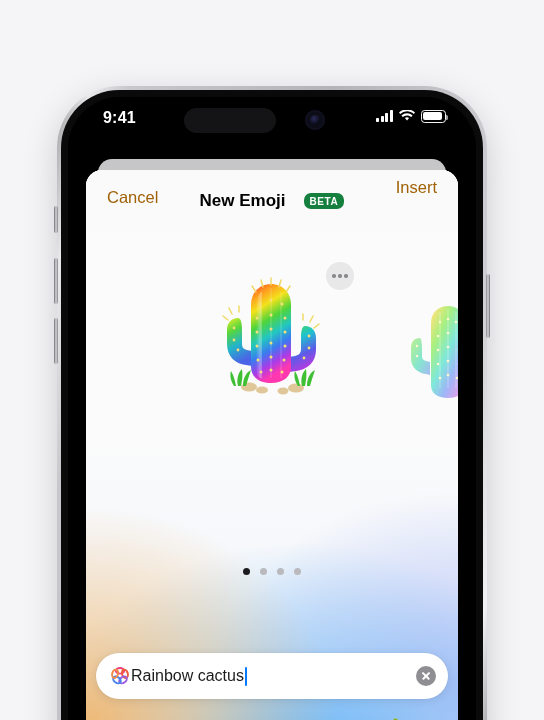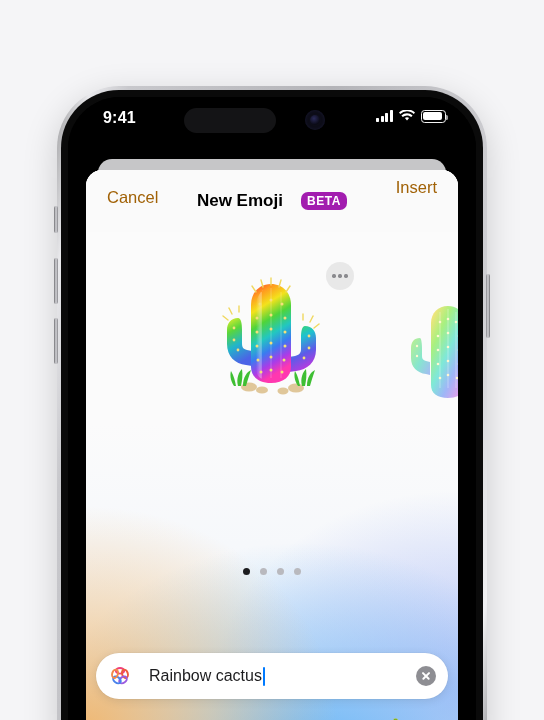--- a/index.html
+++ b/index.html
@@ -129,22 +129,22 @@
   }
   #insert-button{
     position:absolute; right:21px; top:8px;
     font-size:16.5px; color:#a16207; cursor:pointer;
   }
   #header-title-wrap{
     display:flex; align-items:center; gap:18px; margin-top:0;
   }
   #sheet-title{ font-size:17px; font-weight:bold; color:#000; }
   #beta-badge{
-    font-size:12px; font-weight:bold; letter-spacing:.6px; color:#fff;
-    background:#a21caf; border-radius:7px; padding:2.5px 6px 2px;
+    font-size:10px; font-weight:bold; letter-spacing:.6px; color:#fff;
+    background:#15803d; border-radius:7px; padding:2.5px 6px 2px;
   }
 
   
   #emoji-area{ position:absolute; left:0; top:62px; width:372px; height:340px; z-index:2; }
   #more-button{
     position:absolute; left:240px; top:30px; width:28px; height:28px;
     border-radius:50%; background:#e8e8e8;
     display:flex; align-items:center; justify-content:center; gap:2.6px;
     cursor:pointer;
   }
@@ -166,21 +166,21 @@
   #search-row{
     position:absolute; left:10px; top:483px; width:352px; height:46px; z-index:4;
   }
   #search-field{
     position:absolute; inset:0; border-radius:23px; background:#fff;
     box-shadow:0 2px 10px rgba(0,0,0,.10), 0 0 0 .6px rgba(0,0,0,.04);
     display:flex; align-items:center; padding:0 12px 0 13px;
   }
   #ai-icon{ width:22px; height:22px; flex:0 0 22px; }
   #search-value-wrap{
-    margin-left:18px; display:flex; flex:1; min-width:0;
+    margin-left:0; display:flex; flex:1; min-width:0;
   }
   #search-value{ font-size:16px; color:#1c1c1e; white-space:nowrap; }
   #text-caret{
     width:2px; height:19px; background:#007aff; margin-left:1px; border-radius:1px;
   }
   #clear-button{
     width:20px; height:20px; flex:0 0 20px; border-radius:50%;
     background:#8e8e93; position:relative; cursor:pointer;
   }
   #clear-button::before,#clear-button::after{

